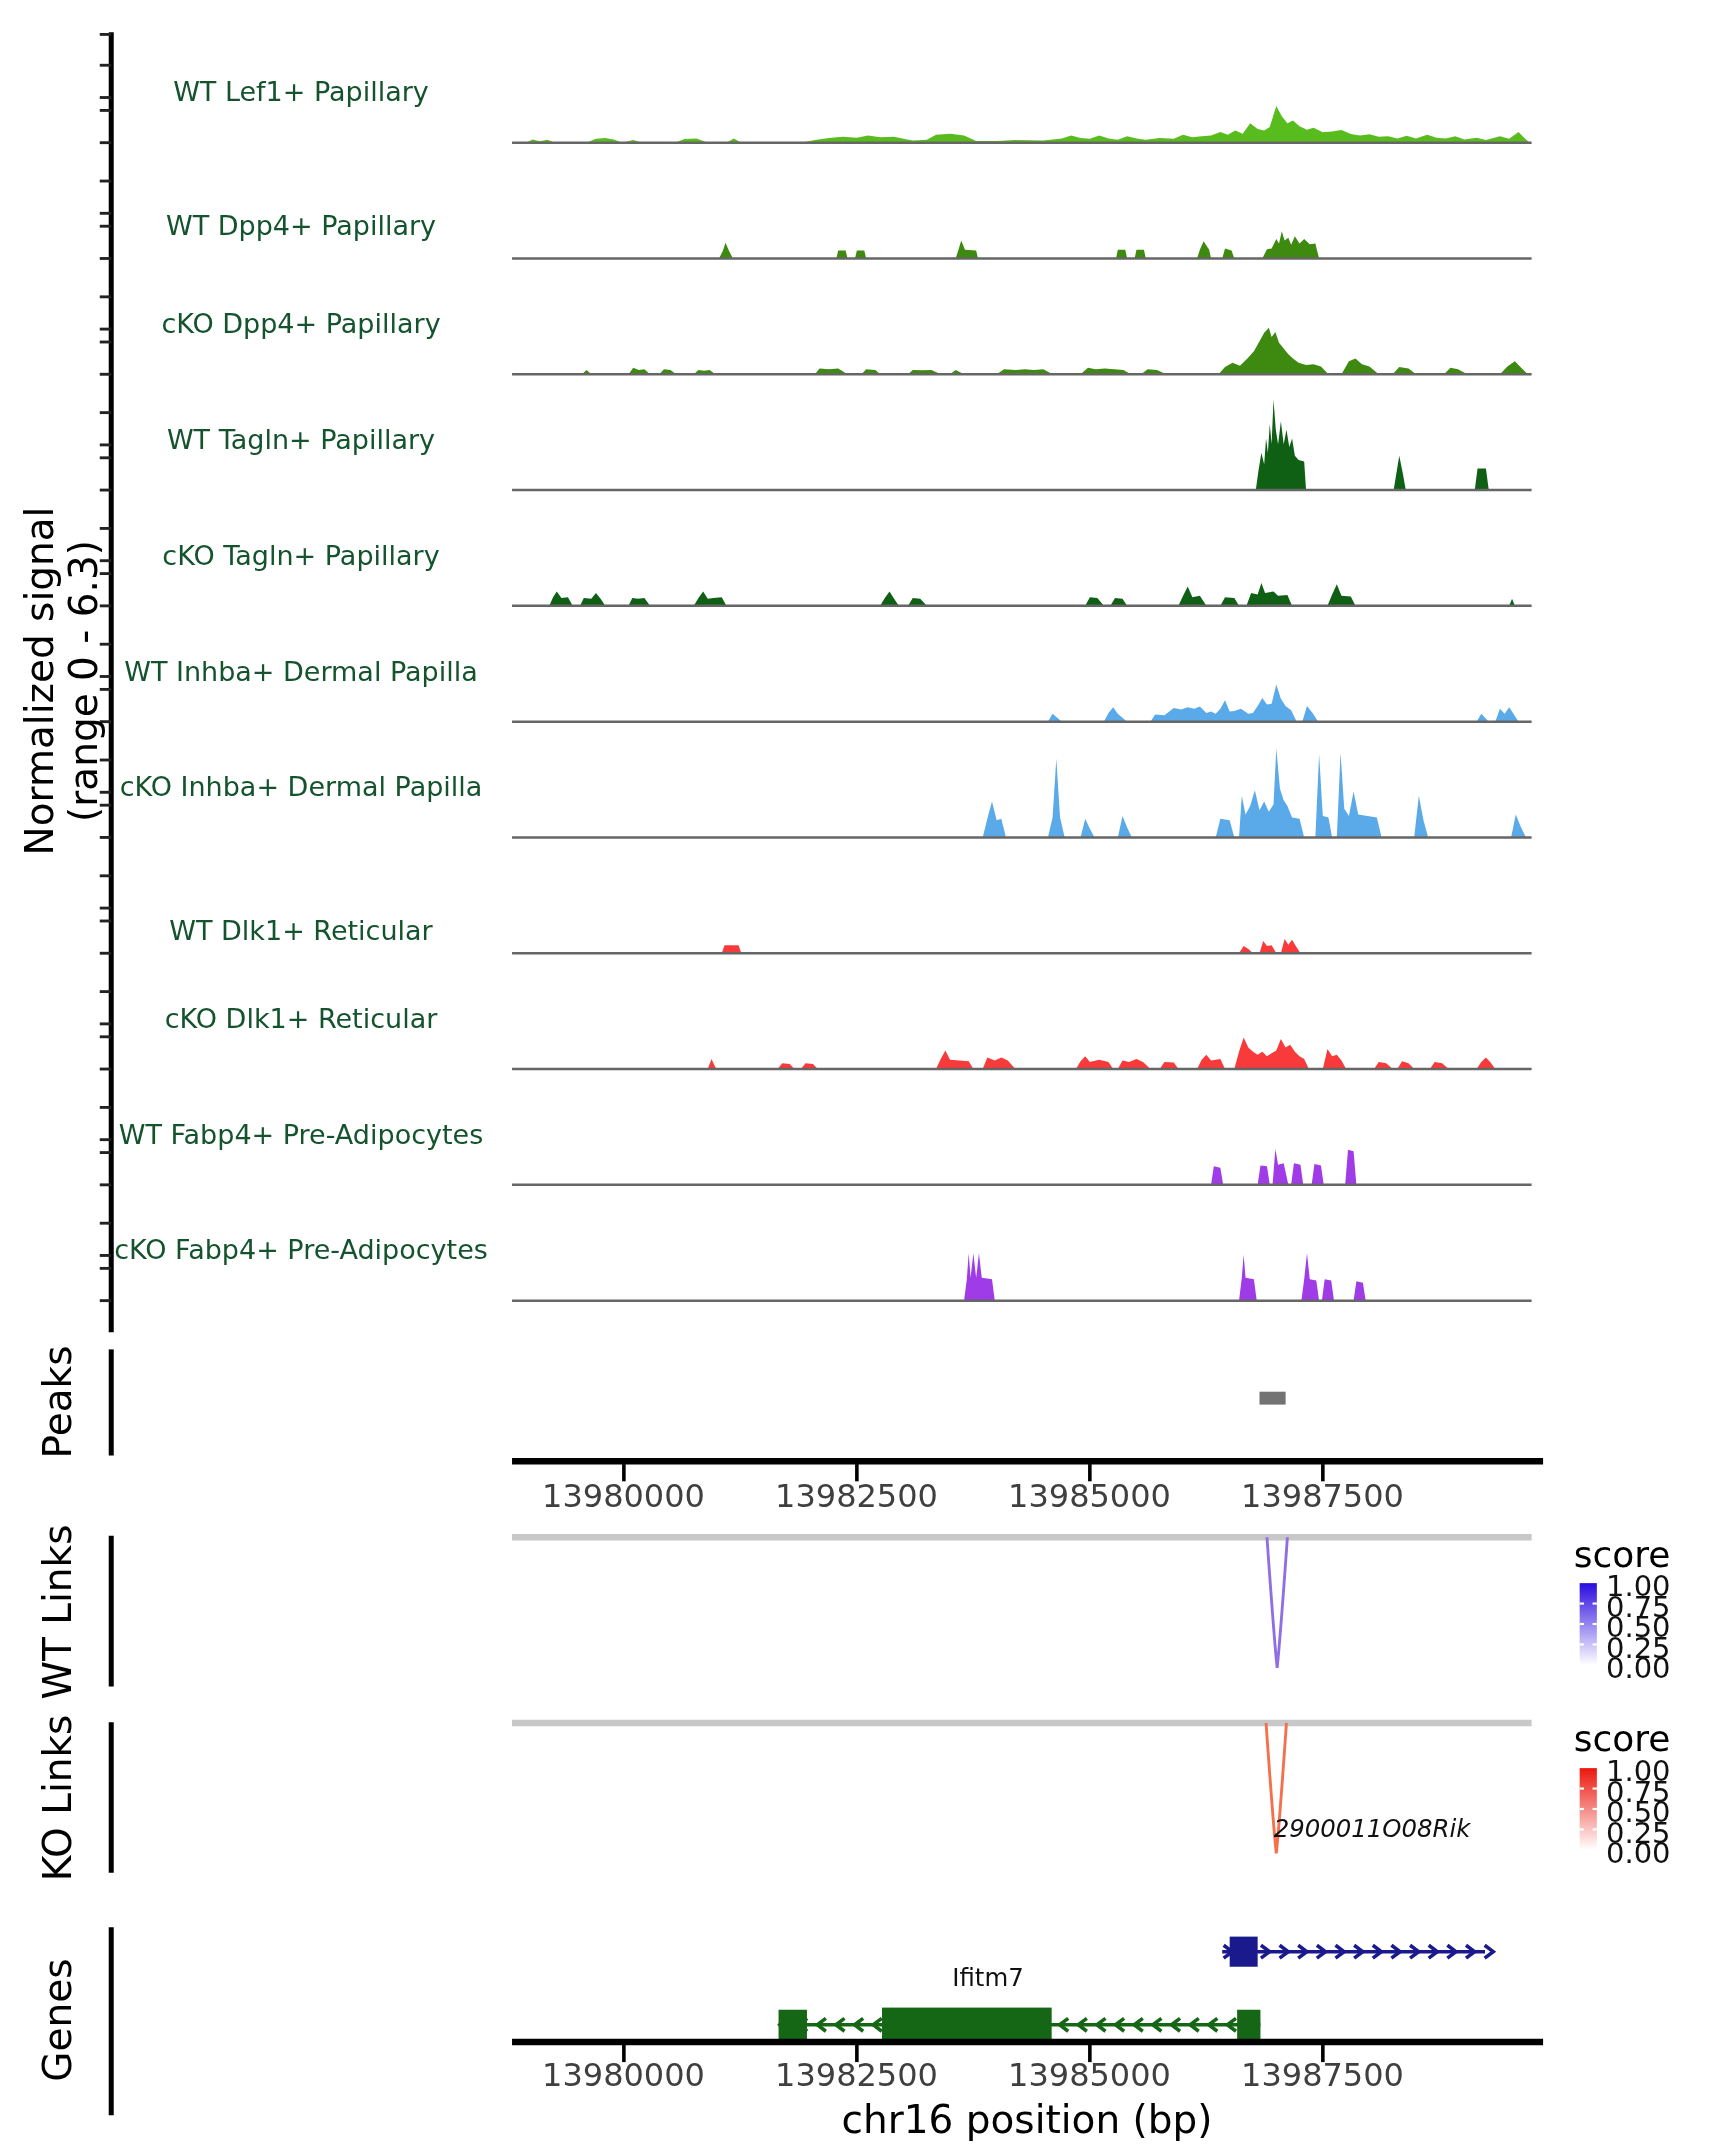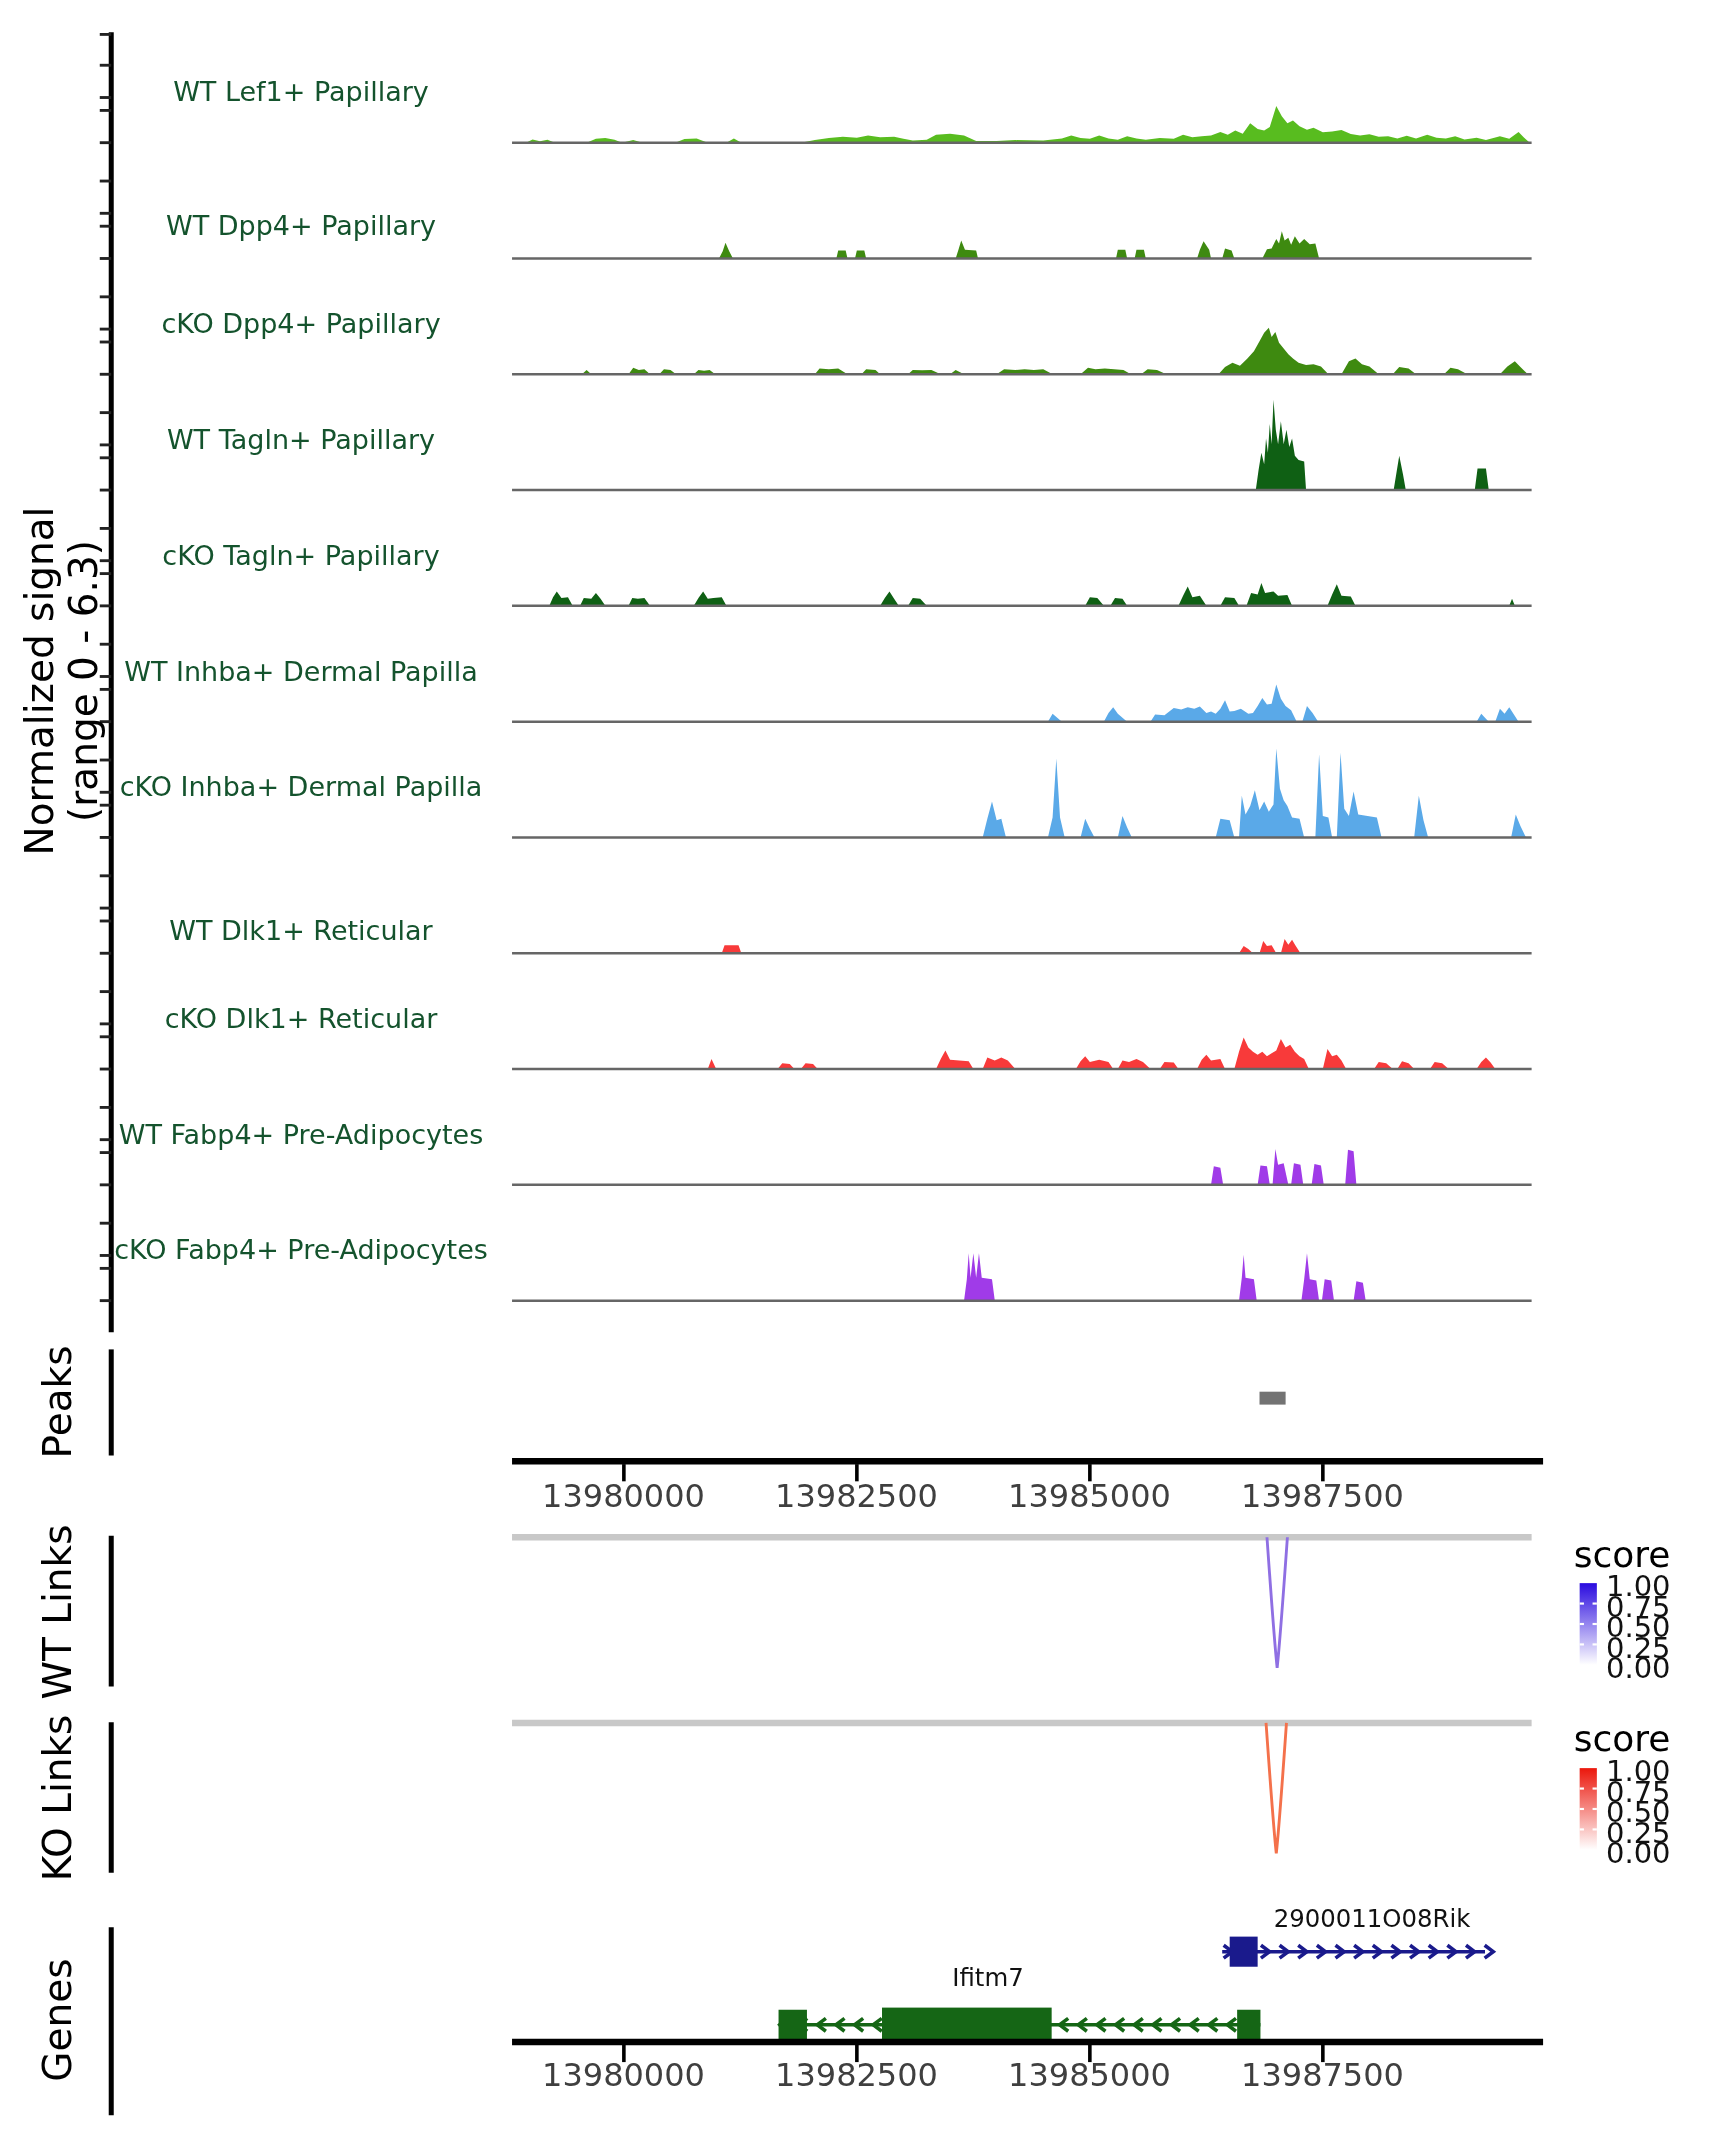--- a/index.html
+++ b/index.html
@@ -226,18 +226,19 @@
       <div class="txt legend-tick" style="left:1606px;top:1648px;">0.25</div>
       <div class="txt legend-tick" style="left:1606px;top:1668px;">0.00</div>
       <div class="txt legend-tick" style="left:1606px;top:1771px;">1.00</div>
       <div class="txt legend-tick" style="left:1606px;top:1792px;">0.75</div>
       <div class="txt legend-tick" style="left:1606px;top:1812px;">0.50</div>
       <div class="txt legend-tick" style="left:1606px;top:1833px;">0.25</div>
       <div class="txt legend-tick" style="left:1606px;top:1853px;">0.00</div>
     </div>
 
   <div id="gene-labels">
-      <div class="txt gene-label" style="left:1372px;top:1918px;">2900011O08Rik</div>
+      <div class="txt gene-label" style="left:1372px;top:1828px;font-style:italic;">2900011O08Rik</div>
       <div class="txt gene-label" style="left:960px;top:1977px;margin-left:28px;">Ifitm7</div>
     </div>
 
+  <div class="txt axis-title" style="left:1027px;top:2097px;">chr16 position (bp)</div>
 </div>
 
 
 </body></html>

